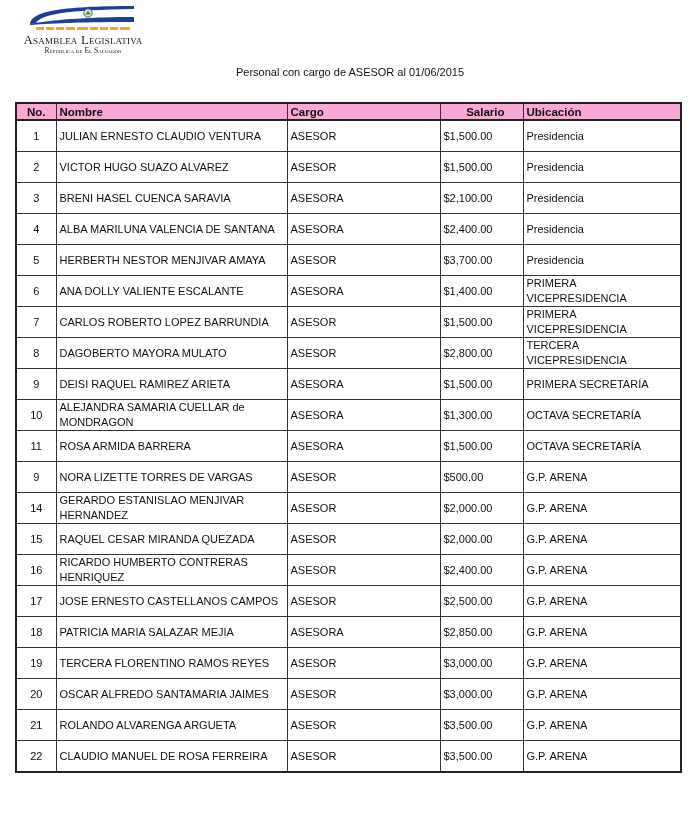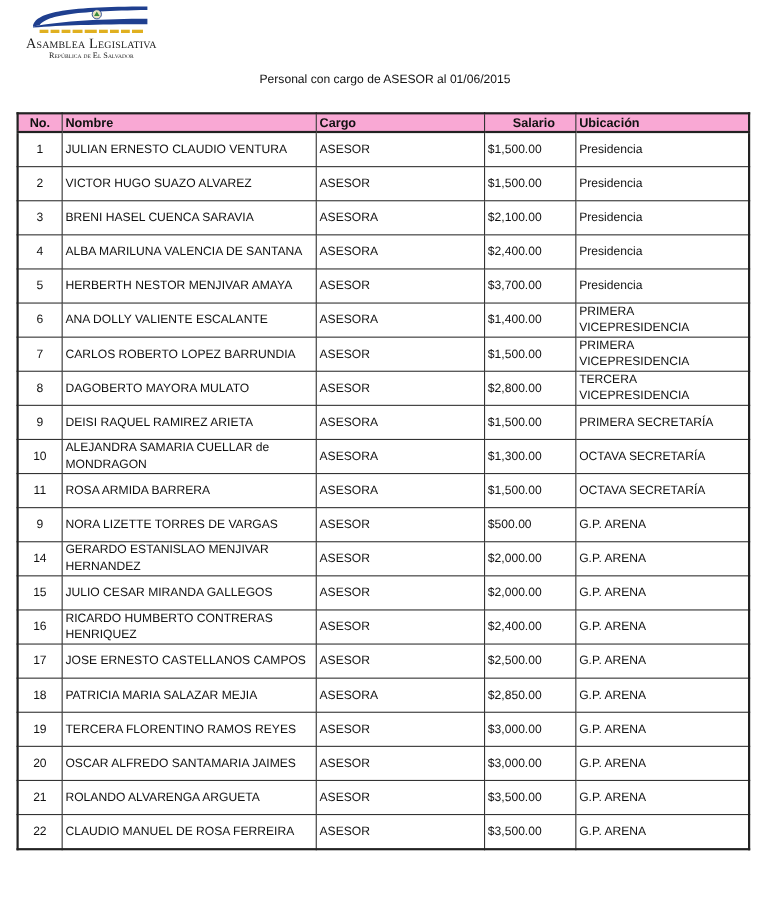--- a/index.html
+++ b/index.html
@@ -164,21 +164,21 @@
       </tr>
       <tr>
         <td class="c-no">14</td>
         <td>GERARDO ESTANISLAO MENJIVAR HERNANDEZ</td>
         <td>ASESOR</td>
         <td class="c-sal">$2,000.00</td>
         <td>G.P. ARENA</td>
       </tr>
       <tr>
         <td class="c-no">15</td>
-        <td>JULIO CESAR MIRANDA GALLEGOS</td>
+        <td>RAQUEL CESAR MIRANDA QUEZADA</td>
         <td>ASESOR</td>
         <td class="c-sal">$2,000.00</td>
         <td>G.P. ARENA</td>
       </tr>
       <tr>
         <td class="c-no">16</td>
         <td>RICARDO HUMBERTO CONTRERAS HENRIQUEZ</td>
         <td>ASESOR</td>
         <td class="c-sal">$2,400.00</td>
         <td>G.P. ARENA</td>

